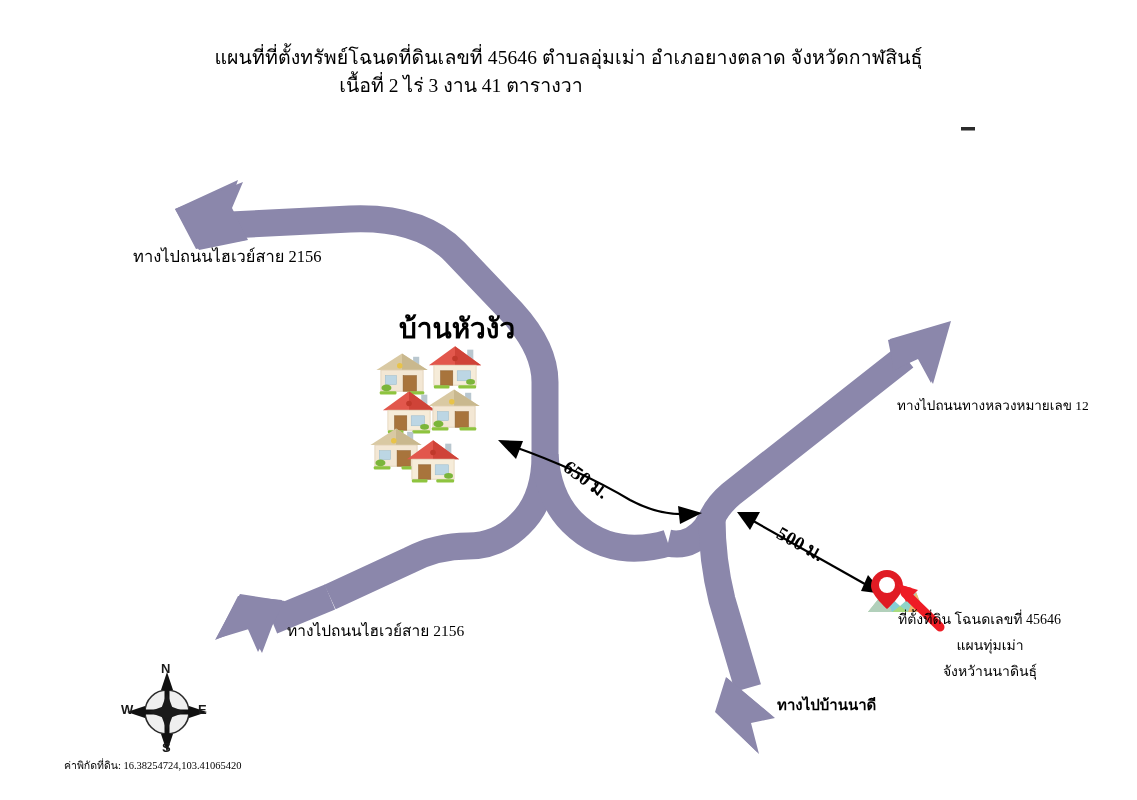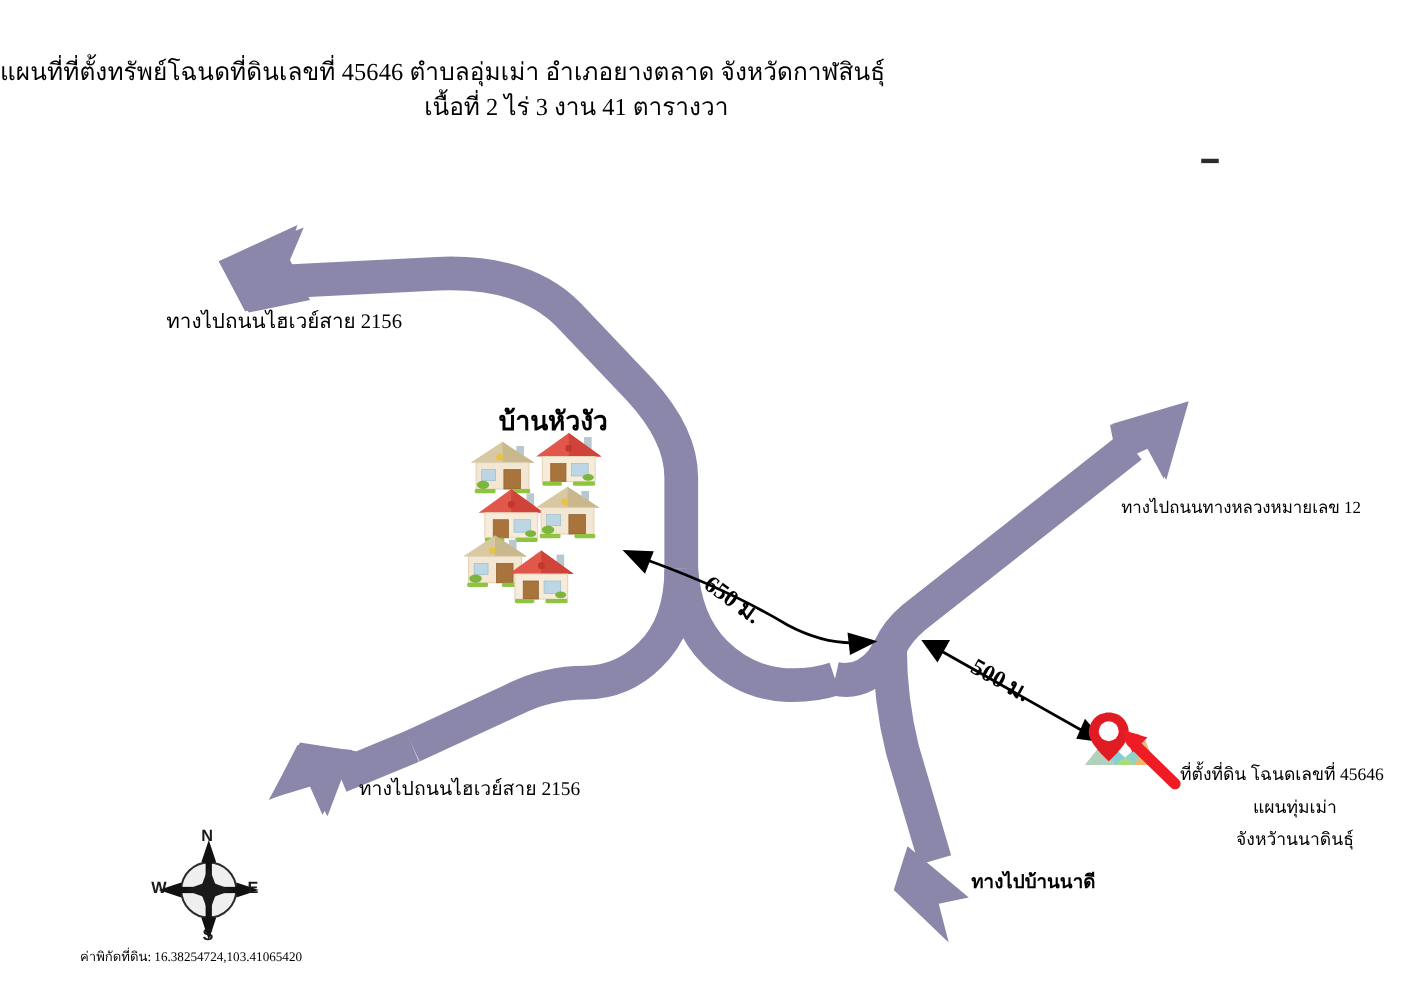--- a/index.html
+++ b/index.html
@@ -22,41 +22,41 @@
   }
   .txt {
     position: absolute;
     white-space: nowrap;
     color: #000000;
     font-family: "Liberation Serif", "DejaVu Serif", serif;
   }
   #title-line1 {
     left: 0; top: 42px;
     width: 1137px;
-    text-align: left;
+    text-align: center;
     font-size: 19.5px;
     letter-spacing: 0.1px;
   }
   #title-line2 {
     left: 0; top: 70px;
     width: 922px;
     text-align: center;
     font-size: 19.5px;
   }
   #label-hwy-upper {
     left: 133px; top: 243px;
     font-size: 16.5px;
   }
   #label-hwy-lower {
     left: 287px; top: 618px;
     font-size: 15.5px;
   }
   #label-village {
-    left: 399px; top: 320px;
-    font-size: 21px;
+    left: 399px; top: 306px;
+    font-size: 28px;
     font-weight: bold;
   }
   #label-hwy12 {
     left: 897px; top: 394px;
     font-size: 13.5px;
   }
   #label-nadee {
     left: 777px; top: 693px;
     font-size: 15px;
     font-weight: bold;
@@ -74,21 +74,21 @@
     font-weight: bold;
     transform: rotate(29deg);
     transform-origin: left top;
   }
   .loc-line {
     font-size: 14px;
     text-align: center;
   }
   #loc-block {
     position: absolute;
-    left: 936px;
+    left: 890px;
     top: 608px;
     width: 200px;
   }
   #loc-block .loc-line { position: static; display: block; margin-bottom: 4px; }
   #loc-line-1 { text-align: left; padding-left: 8px; }
   #coord-text {
     left: 64px; top: 757px;
     font-size: 10.5px;
   }
   .compass-letter {

